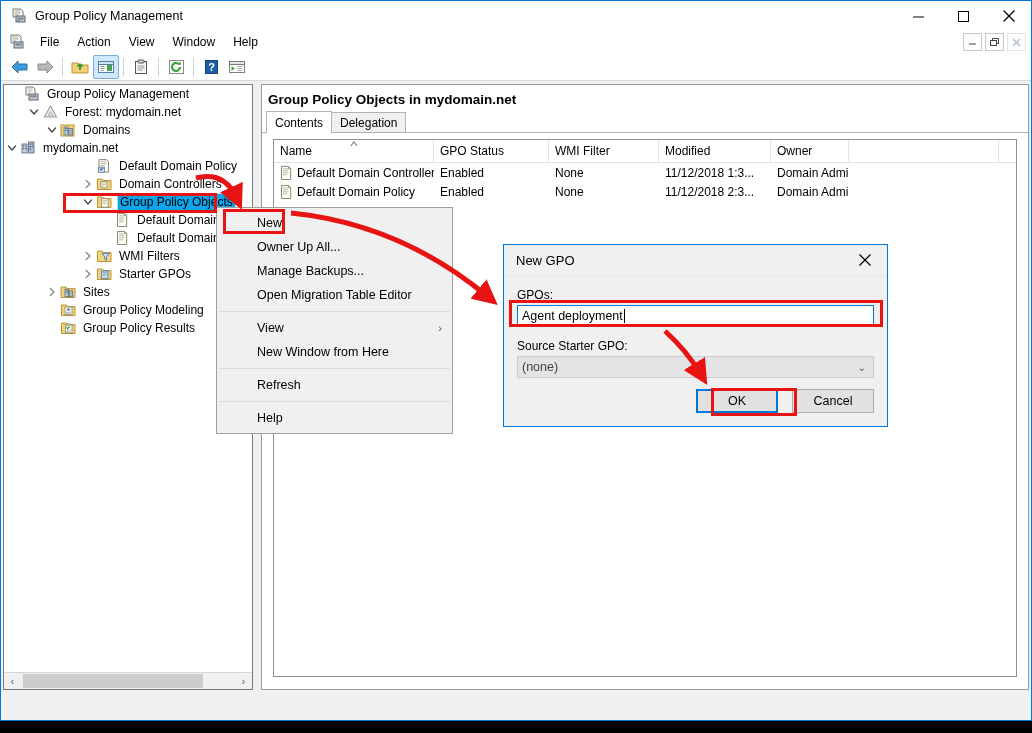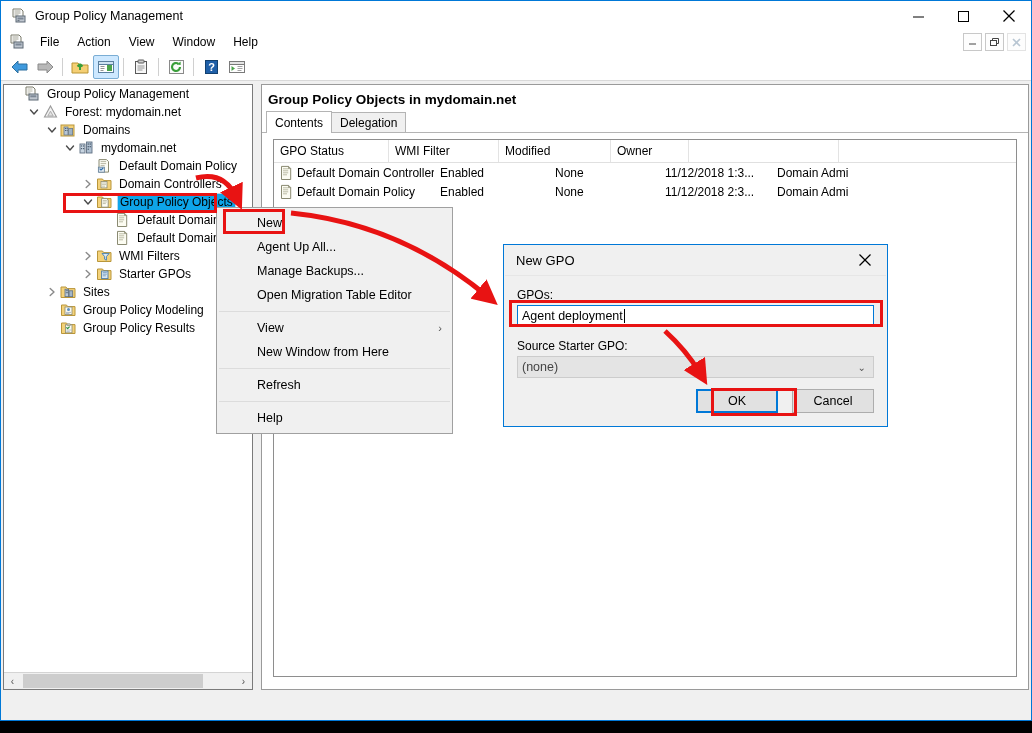--- a/index.html
+++ b/index.html
@@ -344,21 +344,21 @@
                 <rect x="4" y="5" width="4" height="8" fill="#b8c7d6" stroke="#6a7b8c" stroke-width="0.8"></rect>
                 <rect x="8.6" y="6.5" width="4" height="6.5" fill="#9fb2c4" stroke="#6a7b8c" stroke-width="0.8"></rect>
                 <rect x="5" y="6" width="1" height="1" fill="#4e5f70"></rect>
                 <rect x="6.6" y="6" width="1" height="1" fill="#4e5f70"></rect>
                 <rect x="5" y="8" width="1" height="1" fill="#4e5f70"></rect>
                 <rect x="6.6" y="8" width="1" height="1" fill="#4e5f70"></rect>
               </svg>
             </span>
             <span class="tlabel">Domains</span>
           </div>
-          <div class="tnode" style="padding-left: 58px;">
+          <div class="tnode" style="">
             <span class="tw">
               <svg width="10" height="10" viewBox="0 0 10 10">
                 <path d="M1.5 3 L5 7 L8.5 3" fill="none" stroke="#4a4a4a" stroke-width="1.4" stroke-linecap="round" stroke-linejoin="round"></path>
               </svg>
             </span>
             <span class="ticon">
               <svg width="17" height="16" viewBox="0 0 17 16">
                 <rect x="2" y="4" width="5" height="9" fill="#c7d4e0" stroke="#5f7083" stroke-width="0.9"></rect>
                 <rect x="8.5" y="2" width="5.5" height="11" fill="#aebfd0" stroke="#5f7083" stroke-width="0.9"></rect>
                 <rect x="3" y="5.4" width="1.2" height="1.2" fill="#4e5f70"></rect>
@@ -525,20 +525,24 @@
 
     <div class="right-pane">
       <div class="rp-title">Group Policy Objects in mydomain.net</div>
       <div class="tabs" id="tabs-host">
         <div class="tab active">Contents</div>
           <div class="tab">Delegation</div>
           <div class="tabline"></div>
       </div>
       <div class="listview">
         <div class="lv-head" id="lv-head">
+            <div class="lv-col" style="width: 160px;">
+              <span>Name</span>
+              <span class="sortmark">˄</span>
+            </div>
             <div class="lv-col" style="width: 115px;">
               <span>GPO Status</span>
             </div>
             <div class="lv-col" style="width: 110px;">
               <span>WMI Filter</span>
             </div>
             <div class="lv-col" style="width: 112px;">
               <span>Modified</span>
             </div>
             <div class="lv-col" style="width: 78px;">
@@ -603,21 +607,21 @@
       </div>
     </div>
   </div>
 
 
   <div class="ctxmenu" id="ctxmenu">
       <div class="ctx-item">
         <span>New</span>
       </div>
       <div class="ctx-item">
-        <span>Agent Up All...</span>
+        <span>Owner Up All...</span>
       </div>
       <div class="ctx-item">
         <span>Manage Backups...</span>
       </div>
       <div class="ctx-item">
         <span>Open Migration Table Editor</span>
       </div>
       <div class="ctx-sep"></div>
       <div class="ctx-item">
         <span>View</span>

